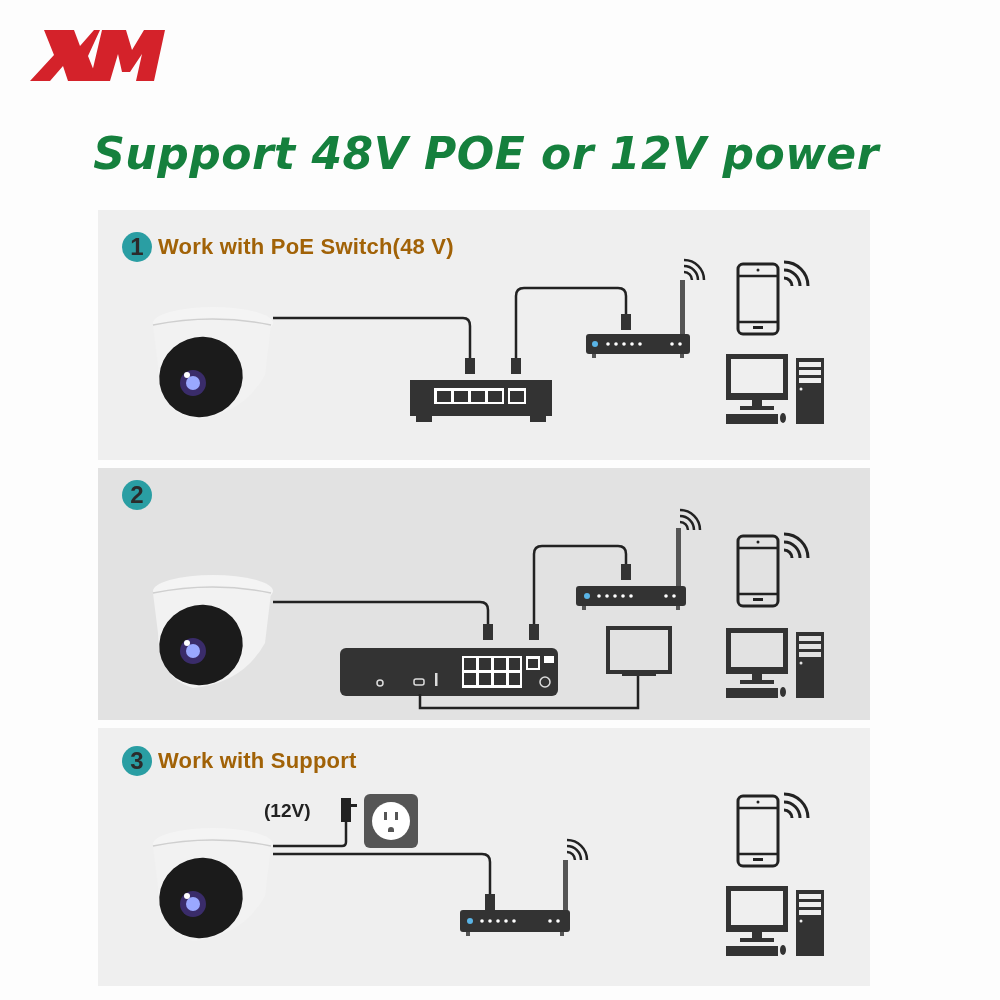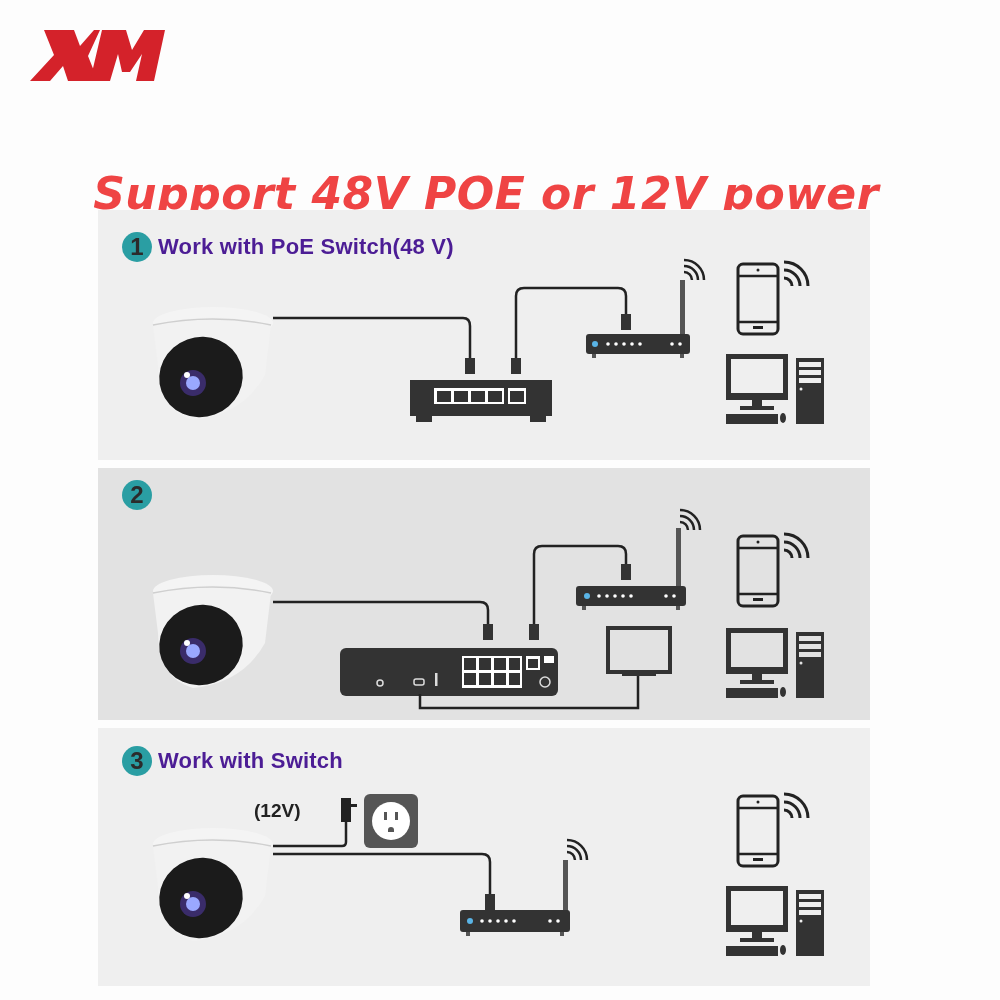--- a/index.html
+++ b/index.html
@@ -1,25 +1,25 @@
 <!DOCTYPE html>
 <html><head>
 <meta charset="utf-8">
 <style>
   html,body{margin:0;padding:0;}
   body{width:1000px;height:1000px;background:#fdfdfd;position:relative;overflow:hidden;font-family:"Liberation Sans",sans-serif;}
   .logo{position:absolute;left:30px;top:28px;width:135px;height:55px;}
-  .headline{position:absolute;left:0;top:128px;width:972px;text-align:center;color:#ef4444;font-family:"DejaVu Sans",sans-serif;font-weight:bold;font-style:italic;font-size:44px;letter-spacing:0.5px;margin-top:40px;}
+  .headline{position:absolute;left:0;top:128px;width:972px;text-align:center;color:#15803d;font-family:"DejaVu Sans",sans-serif;font-weight:bold;font-style:italic;font-size:44px;letter-spacing:0.5px;}
   .panel{position:absolute;left:98px;width:772px;}
   .p1{top:210px;height:250px;background:#efefef;}
   .p2{top:468px;height:252px;background:#e2e2e2;}
   .p3{top:728px;height:258px;background:#efefef;}
   .ptitle{position:absolute;left:24px;top:22px;display:flex;align-items:center;}
   .badge{width:30px;height:30px;border-radius:50%;background:#2a9ea3;color:#2b2b2b;font-weight:bold;font-size:24px;display:flex;align-items:center;justify-content:center;margin-right:6px;}
-  .ttl{font-size:22px;font-weight:bold;color:#4c1d95;letter-spacing:0.2px;}
+  .ttl{font-size:22px;font-weight:bold;color:#a16207;letter-spacing:0.2px;}
   svg.scene{position:absolute;left:0;top:0;}
 </style>
 </head>
 <body>
 
 <svg class="logo" viewBox="0 0 135 55">
   <polygon points="14,2 44,2 50,18 64,2 70,2 58,28 68,53 38,53 33,38 20,53 0,53 24,27" fill="#d4222a"></polygon>
   <polygon points="72,2 96,2 102,22 114,2 135,2 124,53 106,53 112,26 100,44 92,44 88,26 80,53 60,53" fill="#d4222a"></polygon>
 </svg>
 
@@ -185,23 +185,23 @@
       <rect x="701" y="176" width="22" height="5" fill="#e2e2e2"></rect>
       <rect x="701" y="184" width="22" height="5" fill="#e2e2e2"></rect>
       <circle cx="703" cy="195" r="1.5" fill="#e2e2e2"></circle>
     </g>
   </svg>
 </div>
 
 <div class="panel p3">
   <div class="ptitle" style="top:18px;">
     <div class="badge">3</div>
-    <div class="ttl">Work with Switch</div>
+    <div class="ttl">Work with Support</div>
   </div>
-  <div style="position:absolute;left:156px;top:72px;font-size:19px;font-weight:bold;color:#222;">(12V)</div>
+  <div style="position:absolute;left:166px;top:72px;font-size:19px;font-weight:bold;color:#222;">(12V)</div>
   <svg class="scene" width="772" height="258">
     <g transform="translate(55,98)">
       <ellipse cx="60" cy="18" rx="60" ry="16" fill="#f4f4f4"></ellipse>
       <path d="M0,20 Q60,5 118,20 L112,70 Q90,110 40,115 Q5,105 5,60 Z" fill="#f2f2f2"></path>
       <path d="M0,20 Q60,8 118,20" stroke="#cfcfcf" fill="none" stroke-width="1.5"></path>
       <ellipse cx="48" cy="72" rx="42" ry="40" fill="#1b1b1b" transform="rotate(-20 48 72)"></ellipse>
       <circle cx="40" cy="78" r="13" fill="#3a2c6a"></circle>
       <circle cx="40" cy="78" r="7" fill="#9aa8ff"></circle>
       <circle cx="34" cy="70" r="3" fill="#fff"></circle>
     </g>

